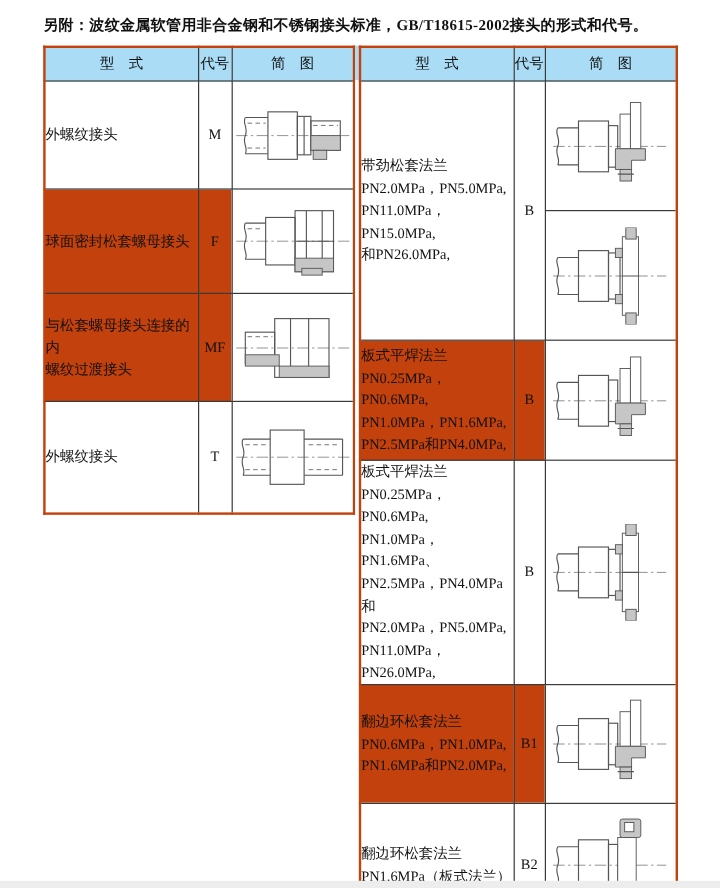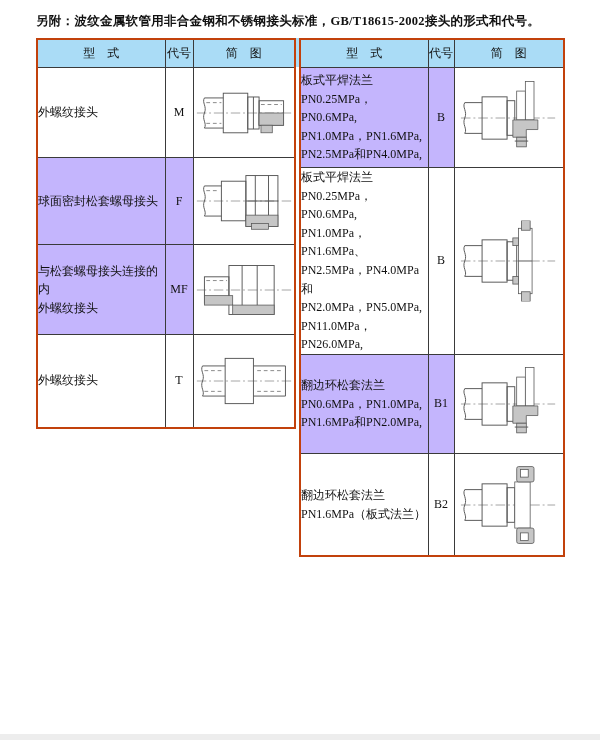--- a/index.html
+++ b/index.html
@@ -9,21 +9,21 @@
            letter-spacing:0.3px;white-space:nowrap;}
   .tables{position:absolute;left:36px;top:38px;display:flex;align-items:flex-start;}
   table.fit{border-collapse:collapse;table-layout:fixed;}
   table.fit{border:2px solid #c2410c;}
   table.fit td,table.fit th{border:1px solid #3a3a3a;padding:0;vertical-align:middle;
             font-weight:normal;font-size:12px;}
   th.hdr{background:#aadcf6;height:27px;font-weight:700;font-size:12.5px;text-align:center;}
   td.typ{padding:4px 4px 4px 8px;text-align:left;line-height:1.55;white-space:pre-line;}
   td.cod{text-align:center;font-size:12.5px;}
   td.dia{text-align:center;background:#fff;}
-  .yel{background:#c4b5fd;}
+  .yel{background:#c2410c;}
   .white{background:#ffffff;}
   .half{display:flex;align-items:center;justify-content:center;}
   .half + .half{border-top:1px solid #3a3a3a;}
   .ltab .half{height:87px;}
   .rtab .half{height:107px;}
   .divider{width:3px;height:657px;background:linear-gradient(#aadcf6 0 29px,#ffffff 29px);}
   .footer-strip{position:absolute;left:0;top:734px;width:600px;height:6px;background:#ededed;}
   
   .defs{position:absolute;width:0;height:0;overflow:hidden;}
   svg.dg{display:block;margin:0 auto;}
@@ -173,21 +173,21 @@
         <td class="typ yel">球面密封松套螺母接头</td>
         <td class="cod yel">F</td>
         <td class="dia">
           <svg class="dg" width="98" height="80" viewBox="0 0 104 84">
                 <use href="#fit-f"></use>
               </svg>
         </td>
       </tr>
       <tr style="height:90px">
         <td class="typ yel">与松套螺母接头连接的内
-外螺纹接头</td>
+螺纹过渡接头</td>
         <td class="cod yel">MF</td>
         <td class="dia">
           <svg class="dg" width="98" height="80" viewBox="0 0 104 84">
                 <use href="#fit-mf"></use>
               </svg>
         </td>
       </tr>
       <tr style="height:93px">
         <td class="typ white">外螺纹接头</td>
         <td class="cod white">T</td>
@@ -207,20 +207,39 @@
           <col style="width:128px">
           <col style="width:26px">
           <col style="width:110px">
         </colgroup>
       <tbody>
           <tr>
         <th class="hdr">型　式</th>
         <th class="hdr">代号</th>
         <th class="hdr">简　图</th>
       </tr>
+      <tr style="height:215px">
+        <td class="typ white">带劲松套法兰
+PN2.0MPa，PN5.0MPa,
+PN11.0MPa，PN15.0MPa,
+和PN26.0MPa,</td>
+        <td class="cod white">B</td>
+        <td class="dia">
+          <div class="half">
+            <svg class="dg" width="100" height="82" viewBox="0 0 104 84">
+                  <use href="#fit-flange-tall"></use>
+                </svg>
+          </div>
+          <div class="half">
+            <svg class="dg" width="100" height="82" viewBox="0 0 104 84">
+                  <use href="#fit-flange-full"></use>
+                </svg>
+          </div>
+        </td>
+      </tr>
       <tr style="height:100px">
         <td class="typ yel">板式平焊法兰
 PN0.25MPa，PN0.6MPa,
 PN1.0MPa，PN1.6MPa,
 PN2.5MPa和PN4.0MPa,</td>
         <td class="cod yel">B</td>
         <td class="dia">
           <svg class="dg" width="100" height="82" viewBox="0 0 104 84">
                 <use href="#fit-flange-tall"></use>
               </svg>

